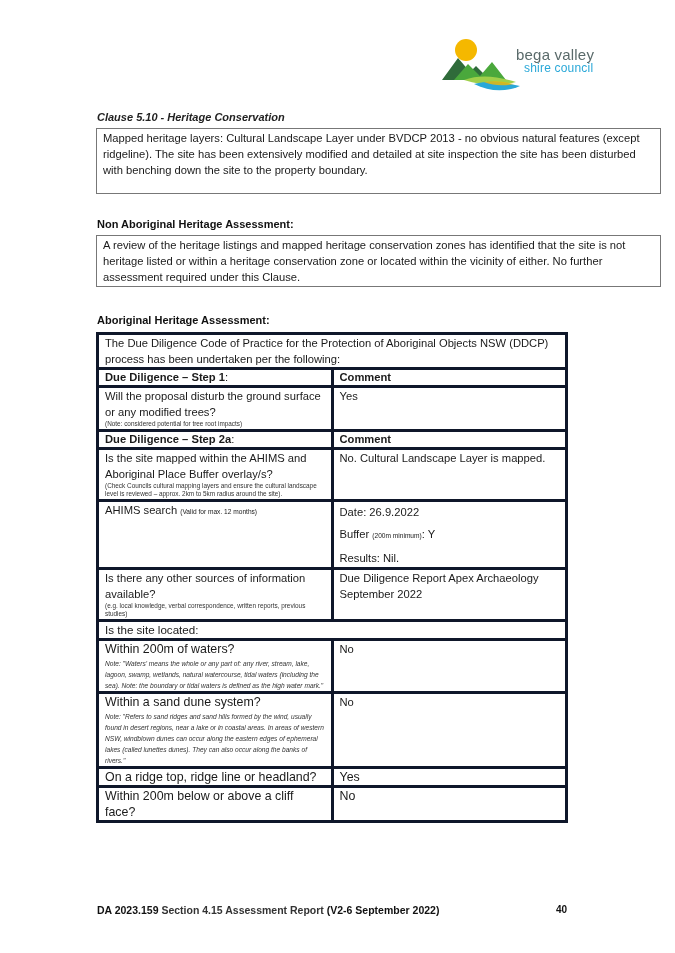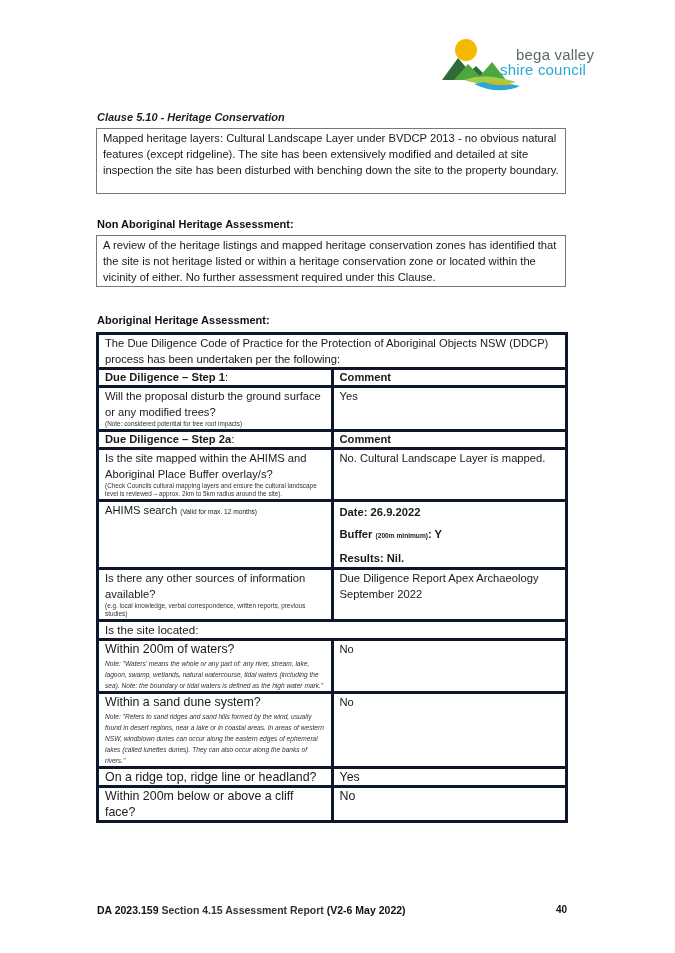--- a/index.html
+++ b/index.html
@@ -1,43 +1,43 @@
 <!DOCTYPE html>
 <html><head>
 <meta charset="utf-8">
 <style>
   html, body { margin: 0; padding: 0; background: #ffffff; }
   body { width: 675px; height: 953px; position: relative; overflow: hidden;
          font-family: "Liberation Sans", sans-serif; color: #111; }
   .logo { position: absolute; left: 440px; top: 36px; width: 220px; height: 58px; }
   .logo svg { position: absolute; left: 0; top: 0; }
   .logo .t1 { position: absolute; left: 76px; top: 10px; font-size: 15px; color: #5a6a6a; letter-spacing: 0.2px; }
-  .logo .t2 { position: absolute; left: 60px; top: 25px; font-size: 15px; color: #2aa8d8; letter-spacing: 0.2px; }
+  .logo .t2 { position: absolute; left: 84px; top: 25px; font-size: 12px; color: #2aa8d8; letter-spacing: 0.2px; }
 
   .clause-title { position: absolute; left: 97px; top: 111px; font-size: 11px; font-weight: bold; font-style: italic; color: #222; }
 
-  .box { position: absolute; left: 96px; width: 470px; border: 1px solid #777;
+  .box { position: absolute; left: 96px; width: 565px; border: 1px solid #777;
          font-size: 11.2px; line-height: 16.2px; padding: 1px 6px 2px 6px; box-sizing: border-box; color: #1a1a1a; }
   .box1 { top: 128px; height: 66px; }
   .box2 { top: 235px; height: 52px; }
 
   .section-head { position: absolute; left: 97px; font-size: 11px; font-weight: bold; color: #111; }
   .sh1 { top: 218px; }
   .sh2 { top: 314px; text-align: right; }
 
   table.dd { position: absolute; left: 96px; top: 332px; width: 472px; border-collapse: collapse;
              font-size: 11.2px; color: #1a1a1a; table-layout: fixed; }
   table.dd td { border: 3px solid #0f172a; vertical-align: top; padding: 0 6px; line-height: 16px; }
   table.dd td.c1 { width: 236px; }
   table.dd .hdr td { font-weight: bold; line-height: 15px; }
   .note { display: block; font-size: 6.4px; line-height: 8.6px; color: #333; }
   .note-i { display: block; font-size: 6.6px; line-height: 11px; color: #333; font-style: italic; }
   .small { font-size: 6.6px; }
   .big { font-size: 12.4px; line-height: 17px; }
-  .ahims p { margin: 0; font-weight: bold; }
+  .ahims p { margin: 0; }
 
   .footer { position: absolute; left: 97px; top: 904px; font-size: 10.5px; font-weight: bold; color: #111; }
   .footer .mid { color: #333; }
   .page-num { position: absolute; left: 556px; top: 904px; font-size: 10px; font-weight: bold; color: #111; }
 </style>
 </head>
 <body>
 
 <div class="logo">
   <svg width="80" height="58" viewBox="0 0 80 58">
@@ -132,15 +132,15 @@
   <tr>
     <td class="c1 big">Within 200m below or above a cliff face?</td>
     <td class="big">No</td>
   </tr>
 </tbody>
   </table>
 
 <div class="footer">
   <span>DA 2023.159</span>
   <span class="mid">Section 4.15 Assessment Report</span>
-  <span>(V2-6 May 2022)</span>
+  <span>(V2-6 September 2022)</span>
 </div>
 <div class="page-num">40</div>
 
 </body></html>

